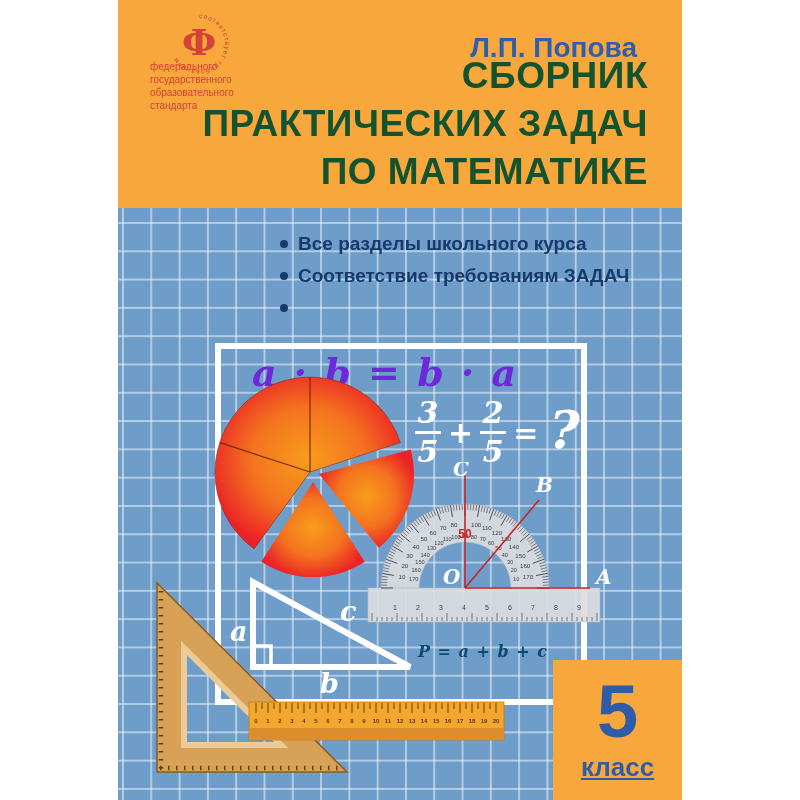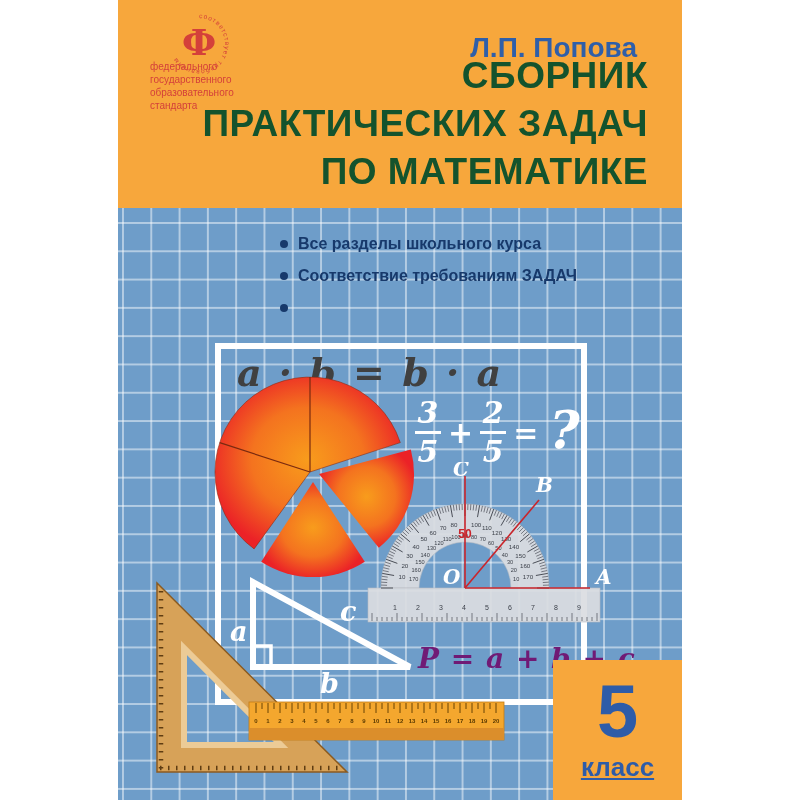--- a/index.html
+++ b/index.html
@@ -11,37 +11,37 @@
   .badge{position:absolute;left:26px;top:6px;width:110px;height:110px;}
   .author{position:absolute;right:45px;top:32px;font-size:28px;font-weight:bold;color:#2F5FA9;text-align:center;}
   .title{position:absolute;right:34px;top:52px;text-align:right;color:#14532d;
          font-size:37px;line-height:48px;font-weight:800;letter-spacing:.5px;}
   
   .panel{position:absolute;left:0;top:208px;width:564px;height:592px;background-color:#6E9DC9;
     background-image:
       linear-gradient(to right, rgba(255,255,255,.48) 2px, transparent 2px),
       linear-gradient(to bottom, rgba(255,255,255,.48) 2px, transparent 2px);
     background-size:28.3px 28.3px;background-position:4px 14px;}
-  .bullets{position:absolute;left:162px;top:228px;color:#17396B;font-weight:bold;font-size:16px;}
+  .bullets{position:absolute;left:162px;top:228px;color:#17396B;font-weight:bold;font-size:19px;}
   .bullet-row{display:flex;align-items:center;height:32px;}
   .dot{width:8px;height:8px;border-radius:50%;background:#17396B;margin-right:10px;flex:0 0 auto;}
   .frame{position:absolute;left:97px;top:343px;width:360px;height:350px;border:6px solid #ffffff;z-index:1;}
   .math-serif{font-family:"DejaVu Serif", serif;font-style:italic;font-weight:bold;}
-  .formula-top{position:absolute;left:119px;top:350px;font-size:38px;color:#404040;z-index:2;letter-spacing:2px;text-align:right;}
+  .formula-top{position:absolute;left:134px;top:350px;font-size:38px;color:#6d28d9;z-index:2;letter-spacing:2px;text-align:right;}
   .pie{position:absolute;left:92px;top:376px;z-index:2;}
   .fraction{position:absolute;left:297px;top:398px;z-index:2;display:flex;align-items:center;color:#ffffff;}
   .frac{display:flex;flex-direction:column;align-items:center;line-height:1;}
   .frac .num,.frac .den{font-size:30px;}
   .frac .bar{width:26px;height:3px;background:#ffffff;margin:3px 0;}
   .frac-op{font-size:30px;margin:0 7px;}
   .frac-q{font-size:52px;margin-left:4px;margin-top:-6px;}
   .protractor-wrap{position:absolute;left:230px;top:462px;z-index:3;}
   .tri-wrap{position:absolute;left:128px;top:572px;z-index:2;}
   .tri-label{position:absolute;color:#ffffff;z-index:3;font-size:27px;}
-  .perimeter{position:absolute;left:300px;top:642px;font-size:28px;color:#701a75;z-index:3;letter-spacing:1px;}
+  .perimeter{position:absolute;left:300px;top:642px;font-size:16px;color:#0c4a6e;z-index:3;letter-spacing:1px;}
   .setsquare{position:absolute;left:30px;top:575px;z-index:4;}
   .ruler{position:absolute;left:130px;top:700px;z-index:5;}
   .grade{position:absolute;left:435px;top:660px;width:129px;height:140px;background:#F7A73C;z-index:6;
          display:flex;flex-direction:column;align-items:center;justify-content:center;color:#2E5CA8;}
   .grade-number{font-size:74px;font-weight:800;line-height:.95;}
   .grade-word{font-size:26px;font-weight:bold;margin-top:4px;text-decoration:underline;}
   svg text{font-family:"Liberation Sans", sans-serif;}
   svg .lbl{font-family:"DejaVu Serif", serif;font-style:italic;font-weight:bold;fill:#ffffff;font-size:20px;}
 </style>
 </head>

